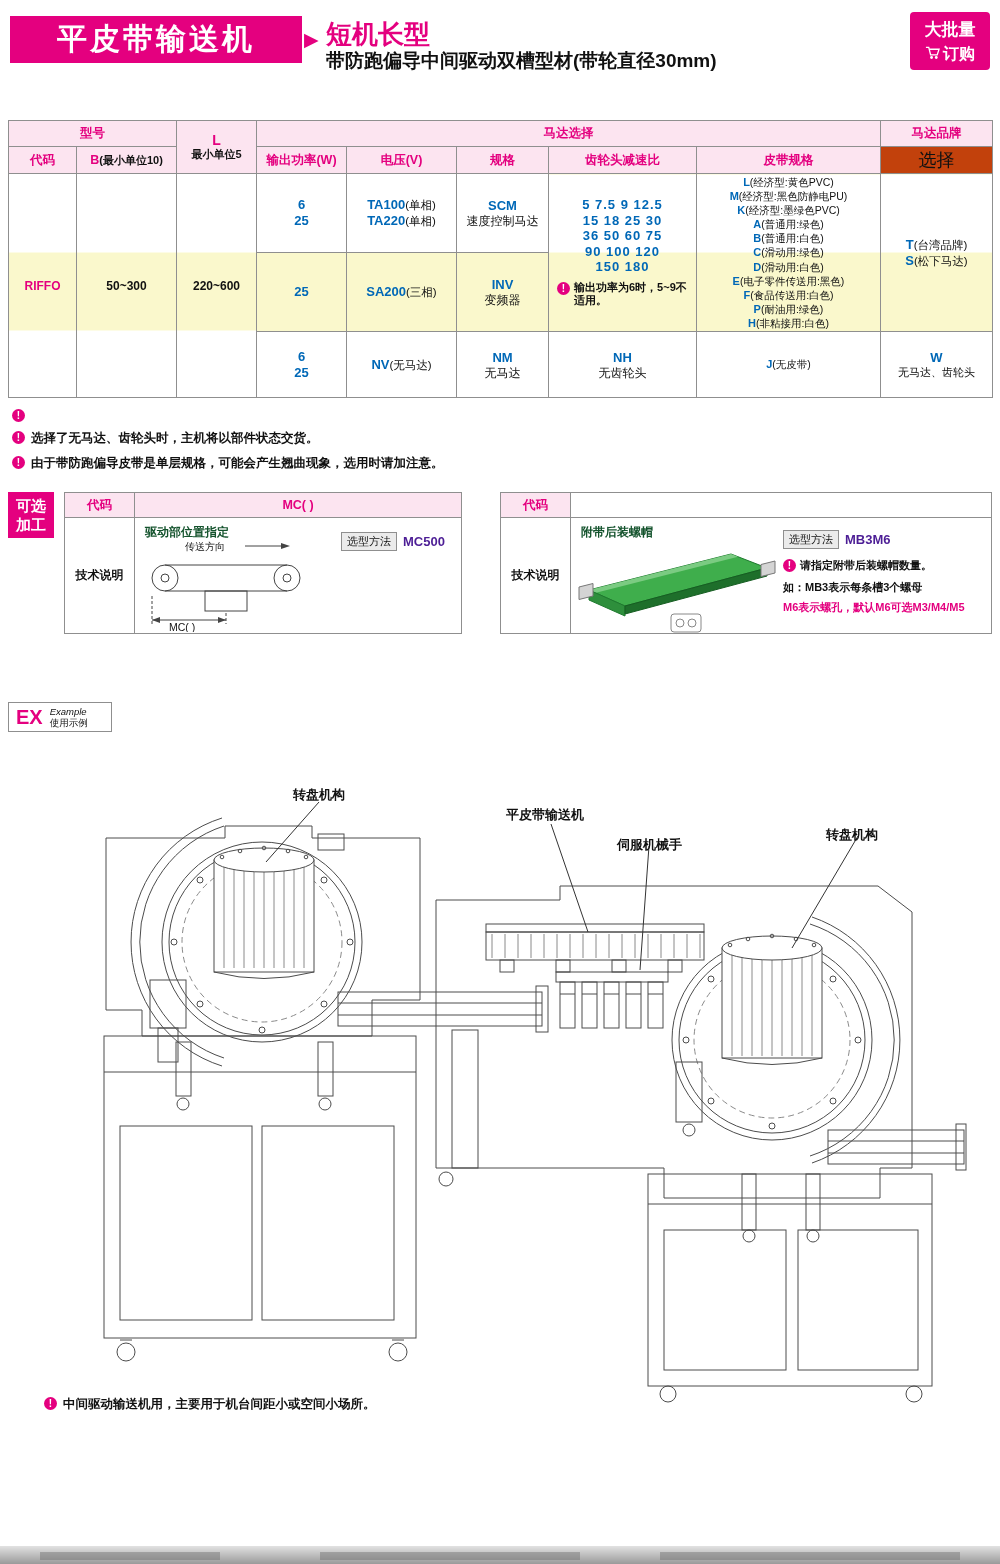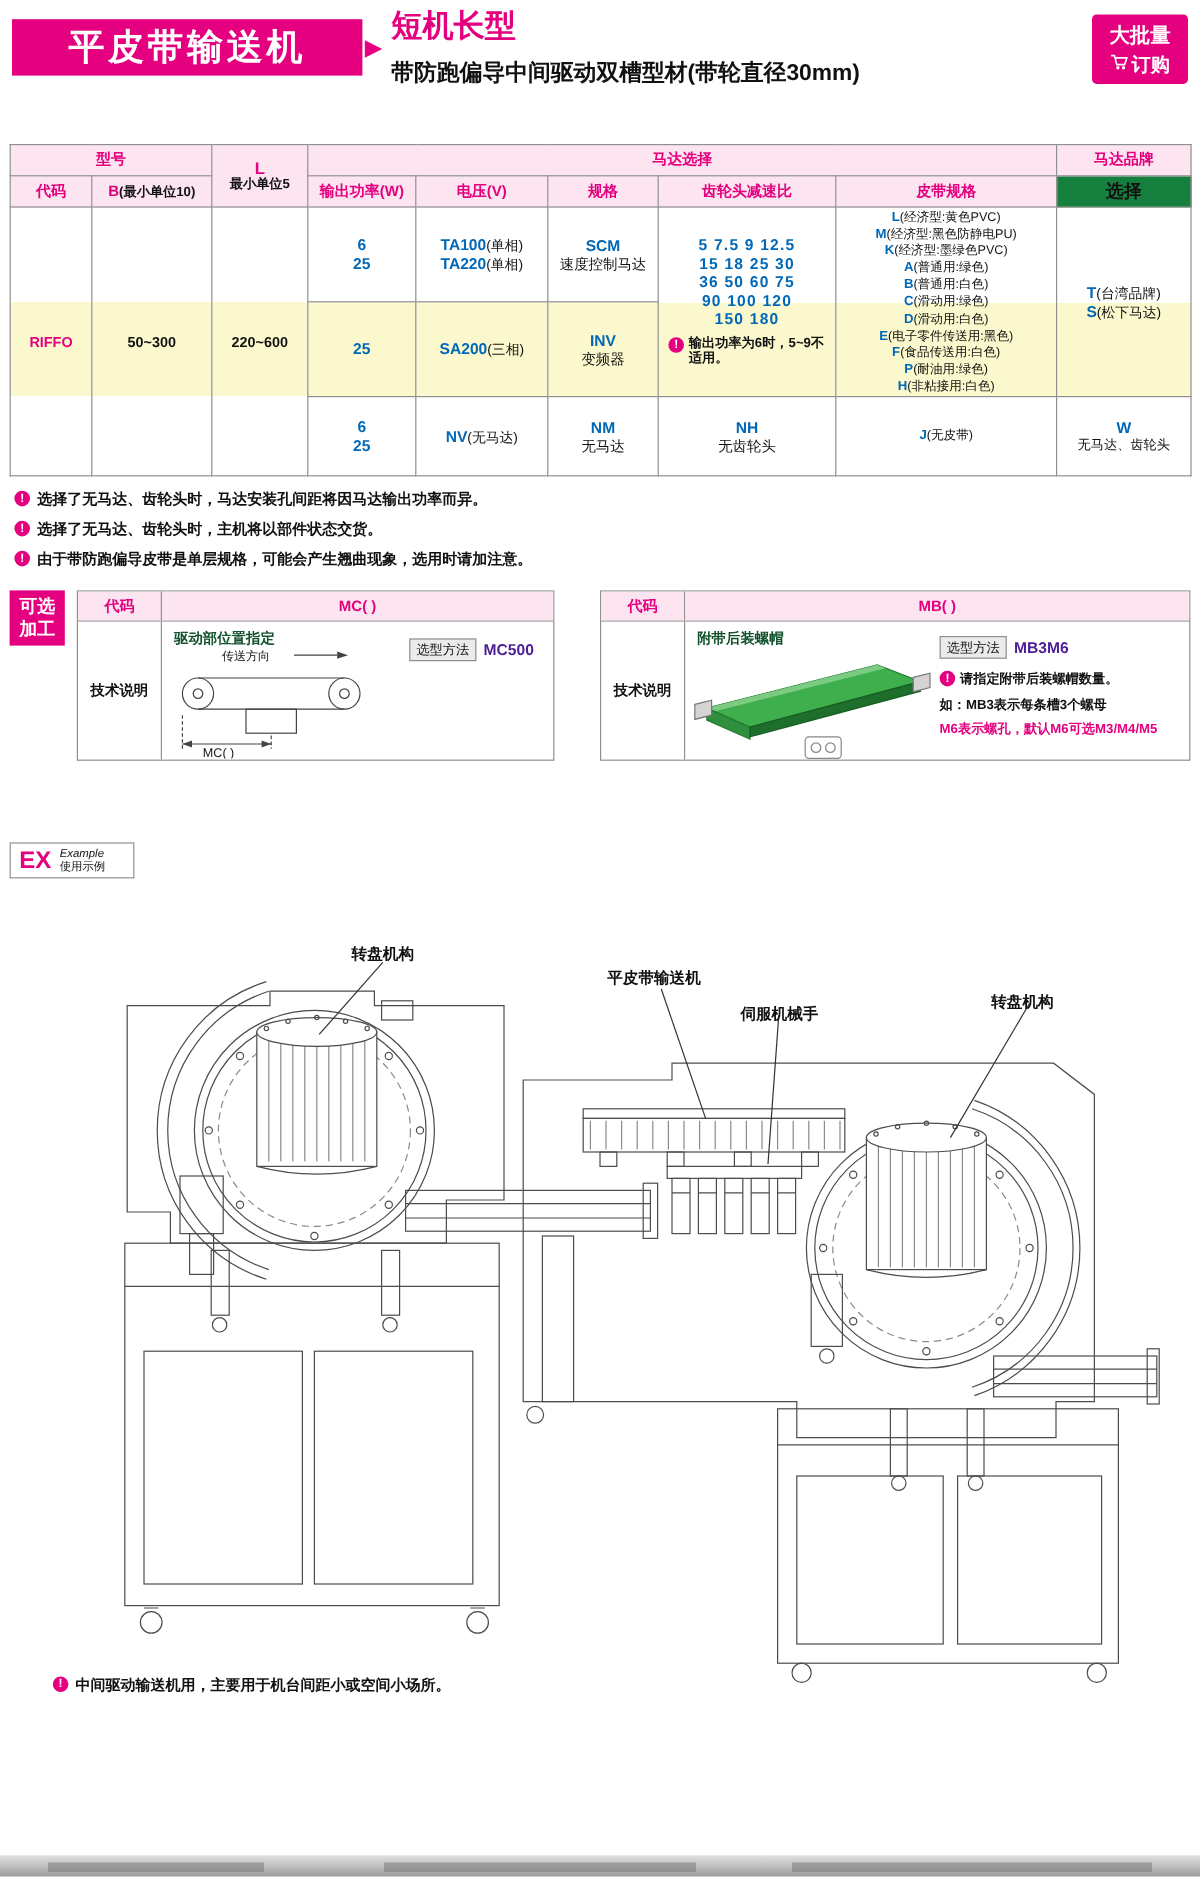--- a/index.html
+++ b/index.html
@@ -4,33 +4,33 @@
 <style>
   html,body { margin:0; padding:0; background:#fff; }
   .page { position:relative; width:1000px; height:1564px; background:#fff; overflow:hidden;
           font-family:"Liberation Sans", sans-serif; color:#1a1a1a; }
 
   
   .hdr-title { position:absolute; left:10px; top:16px; width:292px; height:47px; background:#e4007f;
                color:#fff; font-size:30px; font-weight:bold; letter-spacing:3px;
                display:flex; align-items:center; justify-content:center; }
   .hdr-arrow { position:absolute; left:304px; top:28px; color:#e4007f; font-size:19px; }
-  .hdr-sub1  { position:absolute; left:326px; top:4px; color:#e4007f; font-size:26px; font-weight:bold; }
+  .hdr-sub1  { position:absolute; left:326px; top:17px; color:#e4007f; font-size:26px; font-weight:bold; }
   .hdr-sub2  { position:absolute; left:326px; top:48px; color:#111; font-size:19px; font-weight:bold; }
   .badge { position:absolute; left:910px; top:12px; width:80px; height:58px; background:#e4007f;
            border-radius:4px; color:#fff; display:flex; flex-direction:column; align-items:center;
            justify-content:center; gap:3px; cursor:pointer; }
   .badge-l1 { font-size:17px; font-weight:bold; }
   .badge-l2 { font-size:16px; font-weight:bold; display:flex; align-items:center; gap:3px; }
 
   
   table.main { position:absolute; left:8px; top:120px; width:984px; border-collapse:collapse; table-layout:fixed; }
   .main td { border:1px solid #8f8f8f; text-align:center; vertical-align:middle; font-size:12px; padding:1px 2px; }
   .main .pink { background:#fce4f0; color:#e4007f; font-weight:bold; font-size:12.5px; }
-  .main .whitehead { background:#15803d; color:#111; font-weight:bold; font-size:15px; }
+  .main .whitehead { background:#c2410c; color:#111; font-weight:normal; font-size:18px; }
   tr.h1 { height:26px; } tr.h2 { height:26px; }
   tr.r1 { height:78px; } tr.r2 { height:78px; } tr.r3 { height:66px; }
   .mg { color:#e4007f; font-weight:bold; }
   .blkh { color:#111; font-weight:bold; font-size:11px; }
   .lhead div.l1 { font-size:14px; color:#e4007f; font-weight:bold; line-height:15px; }
   .lhead div.l2 { font-size:11px; color:#111; font-weight:bold; line-height:13px; }
   .riffo { color:#e4007f; font-weight:bold; font-size:14px; }
   .range { color:#111; font-weight:bold; font-size:13px; }
   .blue  { color:#0068b7; font-weight:bold; font-size:13px; line-height:16px; }
   .blk2  { color:#111; font-size:11.5px; }
@@ -228,21 +228,20 @@
         <div class="blue">W</div>
         <div class="brandname">无马达、齿轮头</div>
       </td>
     </tr>
   </tbody>
     </table>
 
   <div class="notes">
     <div class="note-line">
       <span class="note-ic">!</span>
-      <span>选择了无马达、齿轮头时，马达安装孔间距将因马达输出功率而异。</span>
     </div>
     <div class="note-line">
       <span class="note-ic">!</span>
       <span>选择了无马达、齿轮头时，主机将以部件状态交货。</span>
     </div>
     <div class="note-line">
       <span class="note-ic">!</span>
       <span>由于带防跑偏导皮带是单层规格，可能会产生翘曲现象，选用时请加注意。</span>
     </div>
   </div>
@@ -285,21 +284,20 @@
           <span class="method-label">选型方法</span>
           <span class="method-value">MC500</span>
         </div>
       </div>
     </div>
   </div>
 
   <div class="opt-table opt-right">
     <div class="opt-head">
       <div>代码</div>
-      <div>MB( )</div>
     </div>
     <div class="opt-body">
       <div class="opt-tech">技术说明</div>
       <div class="opt-content">
         <div class="opt-desc">附带后装螺帽</div>
         <svg style="position:absolute;left:0;top:20px" width="212" height="100" viewBox="0 0 212 100">
           <polygon points="18,52 160,16 196,30 54,68" fill="#3fae4c" stroke="#1e7a2e"></polygon>
           <polygon points="18,52 160,16 167,18.8 25,54.8" fill="#7bcb82"></polygon>
           <polygon points="18,52 54,68 54,78 18,62" fill="#2e8f3c" stroke="#1e7a2e"></polygon>
           <polygon points="54,68 196,30 196,38 54,76" fill="#1e6f2b" stroke="#165d22"></polygon>

